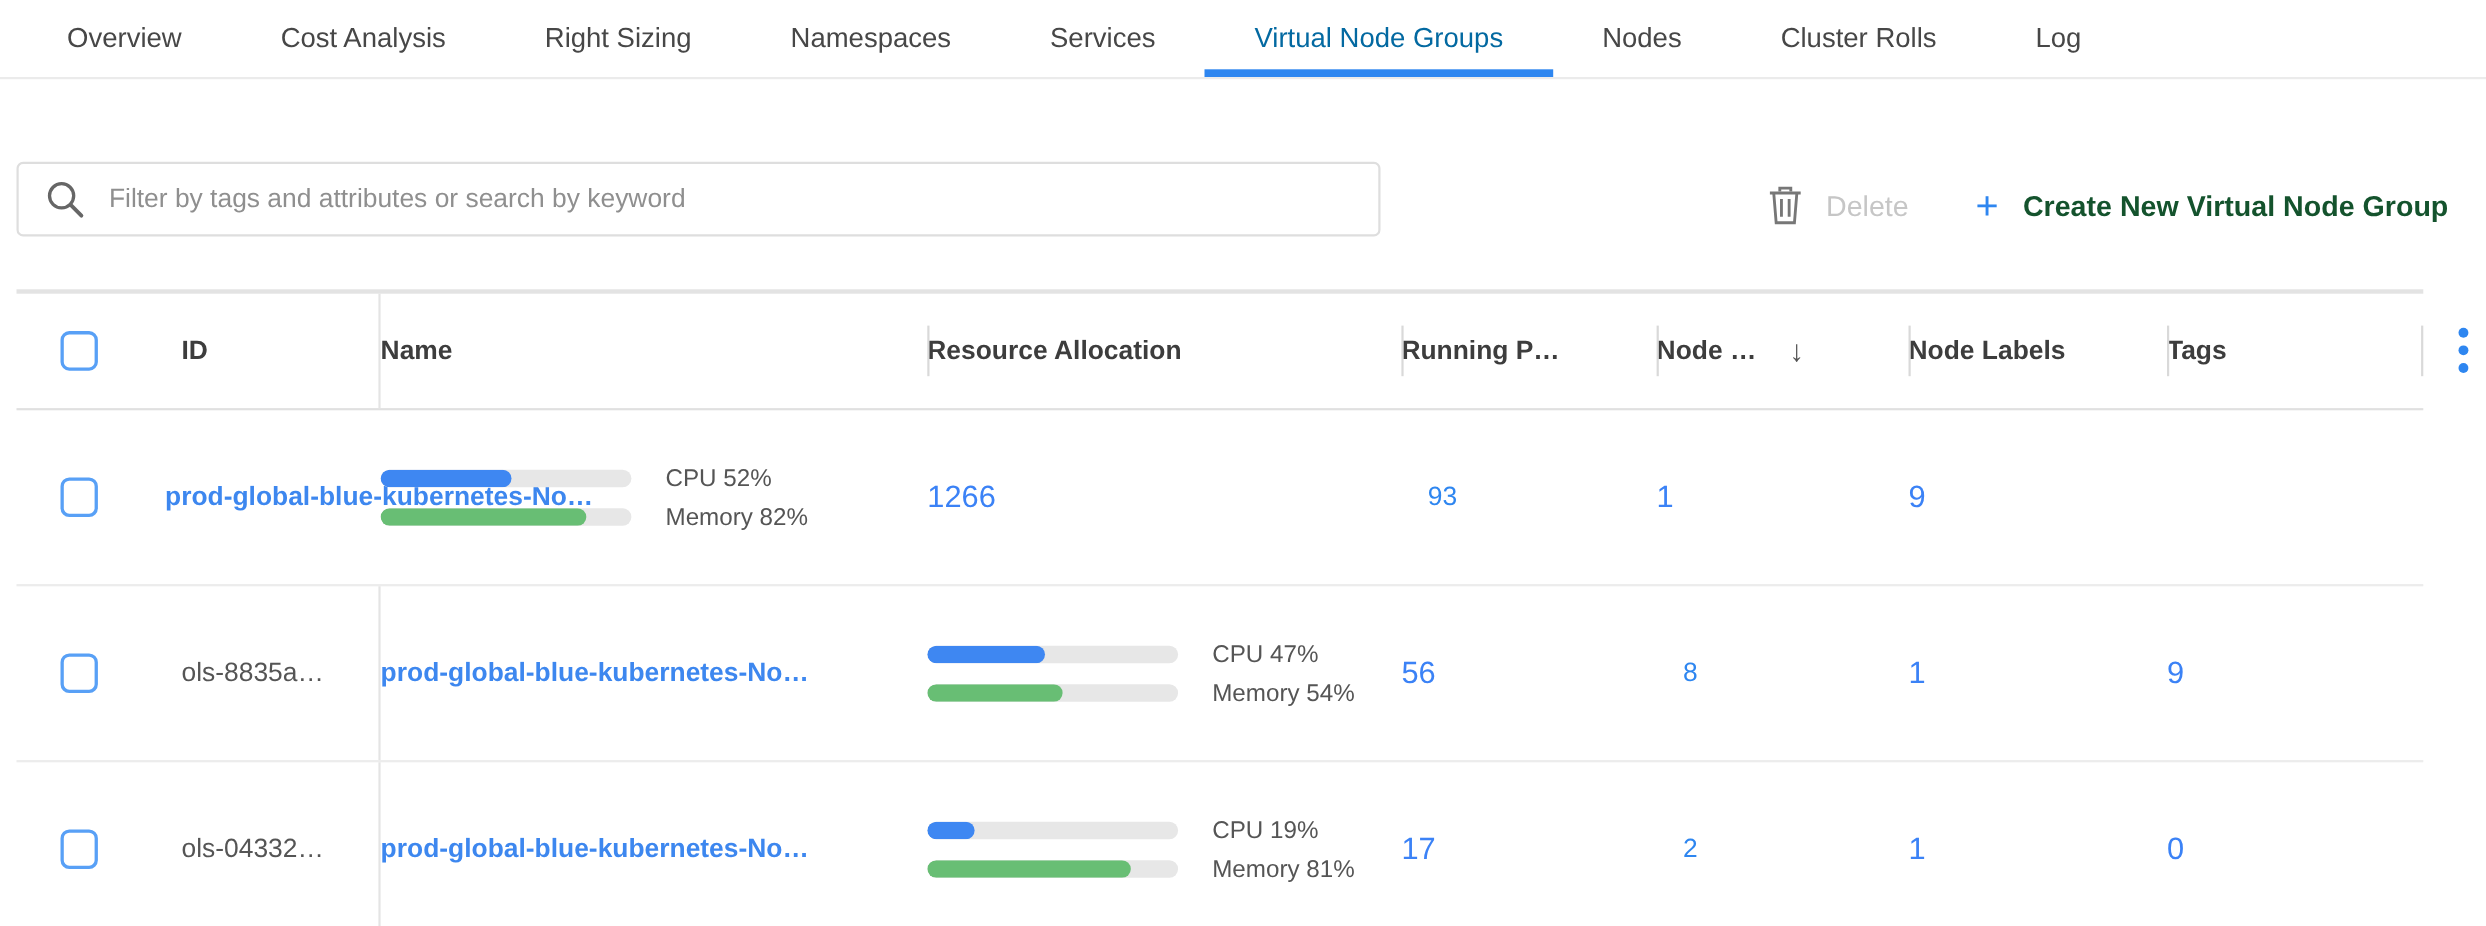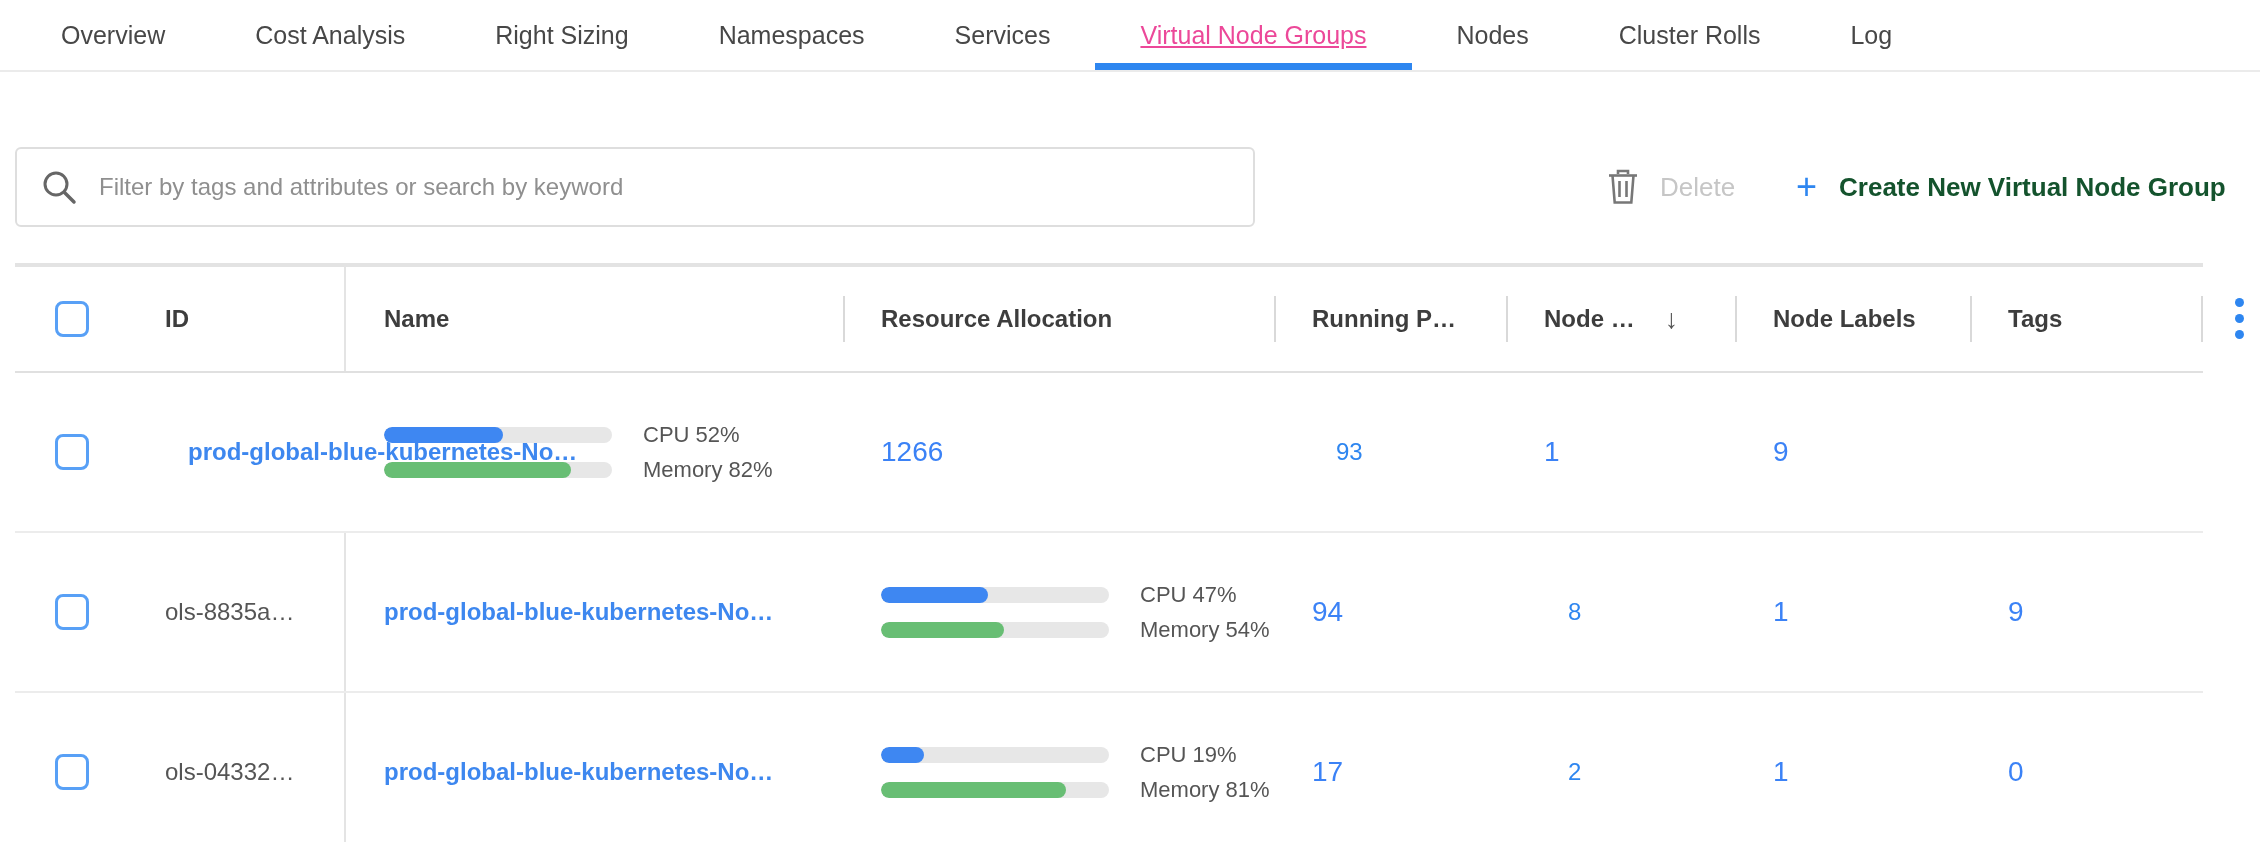--- a/index.html
+++ b/index.html
@@ -2,46 +2,46 @@
 <html><head>
 <meta charset="utf-8">
 <style>
   * { margin:0; padding:0; box-sizing:border-box; }
   html,body { width:2260px; height:842px; background:#ffffff; overflow:hidden;
               font-family:"Liberation Sans","DejaVu Sans",sans-serif; color:#464646; }
 
   
   .tabbar { display:flex; align-items:stretch; height:72px; border-bottom:2px solid #ebebeb; padding-left:16px; }
   .tab { position:relative; display:flex; align-items:center; padding:0 45px; font-size:25px; color:#474747; cursor:pointer; white-space:nowrap; }
-  .tab.active { color:#ec4899;text-decoration:underline; }
+  .tab.active { color:#0369a1; }
   .tab.active::after { content:""; position:absolute; left:0; right:0; bottom:0; height:7px; background:#2e86f0; }
 
   
   .toolbar { position:relative; height:80px; margin-top:75px; }
-  .searchbox { position:absolute; left:15px; top:0; width:1240px; height:80px; border:2px solid #dedede; border-radius:6px;
+  .searchbox { position:absolute; left:15px; top:0; width:1240px; height:68px; border:2px solid #dedede; border-radius:6px;
                display:flex; align-items:center; padding:0 24px; background:#fff; }
   .searchbox input { border:none; outline:none; flex:1; font-size:24px; color:#444; margin-left:22px;
                      font-family:"Liberation Sans","DejaVu Sans",sans-serif; }
   .searchbox input::placeholder { color:#8f8f8f; }
   .action { position:absolute; top:0; height:80px; display:flex; align-items:center; cursor:pointer; }
   .delete-btn { left:1606px; }
   .delete-btn .lbl { margin-left:20px; font-size:26px; color:#c6c6c6; }
   .create-btn { left:1796px; }
   .plus { font-size:36px; color:#2e86f0; font-weight:400; line-height:1; }
   .create-btn .lbl { margin-left:22px; font-size:26px; font-weight:700; color:#14532d; white-space:nowrap; }
 
   
   .tbl { position:relative; margin:36px 0 0 15px; width:2188px; }
   .grid { display:grid; grid-template-columns:135px 196px 497px 431px 232px 229px 235px 233px; }
   .thead { border-top:4px solid #e3e3e3; border-bottom:2px solid #e0e0e0; height:110px; }
   .trow  { border-bottom:2px solid #ececec; height:160px; }
   .cell { display:flex; align-items:center; position:relative; }
   .cell.cb-cell { justify-content:flex-start; padding-left:40px; }
   .cell.id-cell { padding-left:15px; border-right:2px solid #e4e4e4; }
-  .cell.pad { padding-left:38px; }
+  .cell.pad { }
   .thead .cell { font-size:24px; font-weight:700; color:#3d3d3d; }
   .thead .cell.sep::before { content:""; position:absolute; left:0; top:29px; bottom:29px; width:2px; background:#d9d9d9; }
   .thead .cell.end::after  { content:""; position:absolute; right:0; top:29px; bottom:29px; width:2px; background:#d9d9d9; }
 
   .cb { width:34px; height:36px; border:3px solid #58a0f6; border-radius:8px; background:#fff; cursor:pointer; flex:none; }
 
   .id-text { font-size:24px; color:#555; }
   .name-link { font-size:24px; font-weight:700; color:#3d87ef; cursor:pointer; white-space:nowrap; }
   .num { font-size:28px; color:#3b82f6; }
   .num-link { font-size:24px; color:#2e86f0; cursor:pointer;margin-left:24px; }
@@ -222,21 +222,21 @@
         </div>
         <div class="bar-row">
           <div class="bar">
             <div class="fill mem" style="width: 54%;"></div>
           </div>
           <span class="bar-lbl">Memory 54%</span>
         </div>
       </div>
     </div>
     <div class="cell pad">
-      <span class="num">94</span>
+      <span class="num">56</span>
     </div>
     <div class="cell pad">
       <span class="num-link">8</span>
     </div>
     <div class="cell pad">
       <span class="num">1</span>
     </div>
     <div class="cell pad">
       <span class="num">9</span>
     </div>

